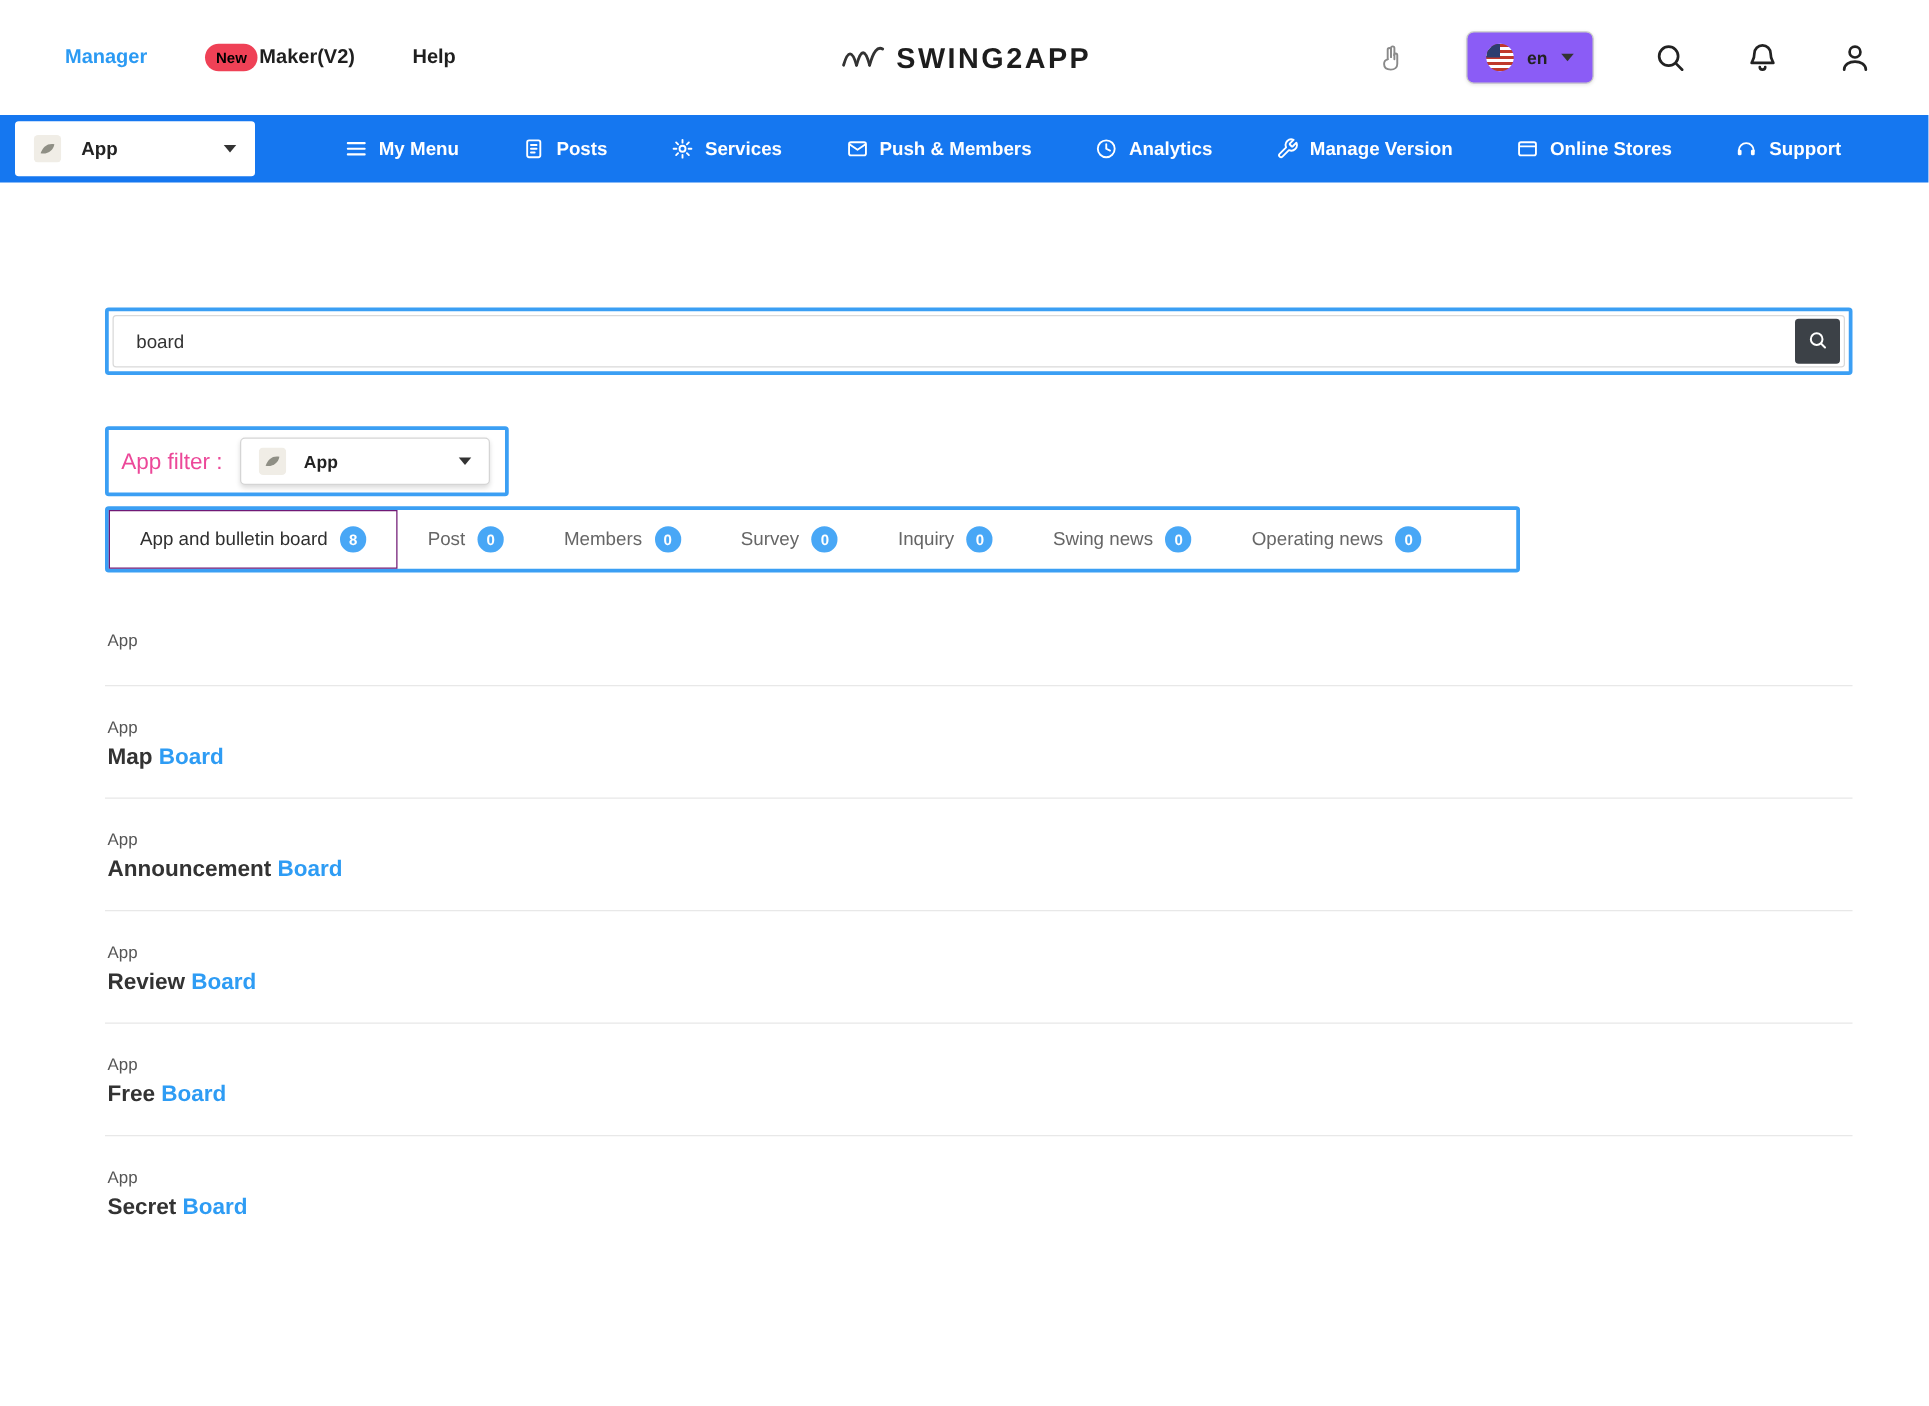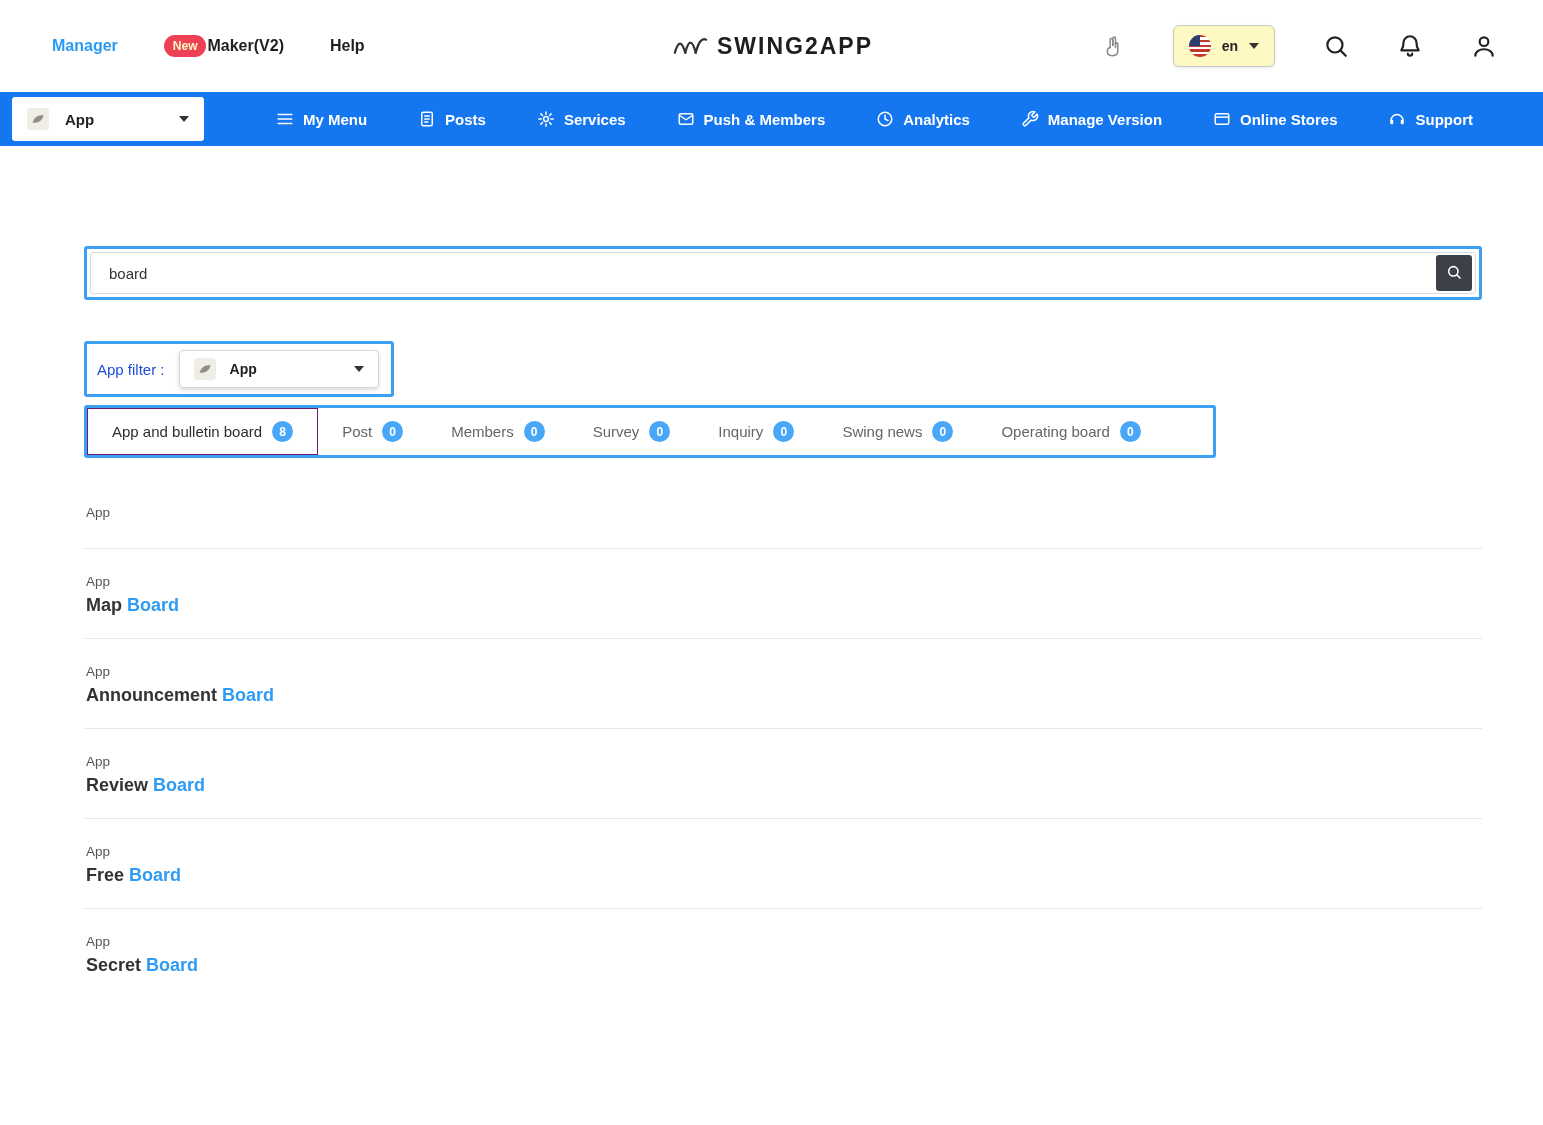--- a/index.html
+++ b/index.html
@@ -4,29 +4,29 @@
 <style>
   * { box-sizing: border-box; }
   body { margin:0; font-family:"Liberation Sans","DejaVu Sans",sans-serif; background:#fff; color:#222; }
   .page { width:1543px; height:997px; position:relative; overflow:hidden; background:#fff; }
 
   
   .top-header { height:92px; display:flex; align-items:center; padding:0 46px 0 52px; position:relative; background:#fff; }
   .hdr-left { display:flex; align-items:center; gap:46px; }
   .manager-link { color:#2b9af3; font-weight:bold; font-size:16px; cursor:pointer; }
   .maker-link { display:flex; align-items:center; font-weight:bold; font-size:16px; color:#1f1f1f; cursor:pointer; }
-  .new-badge { background:#ef4156; color:#fef9c3; font-size:12px; font-weight:bold; padding:4px 9px; border-radius:12px; margin-right:1px; }
+  .new-badge { background:#ef4156; color:#000000; font-size:12px; font-weight:bold; padding:4px 9px; border-radius:12px; margin-right:1px; }
   .help-link { font-weight:bold; font-size:16px; color:#1f1f1f; cursor:pointer; }
   .logo { position:absolute; left:50%; top:50%; transform:translate(-50%,-50%); display:flex; align-items:center; gap:7px; cursor:pointer; }
   .logo-text { font-size:23px; font-weight:bold; letter-spacing:2px; color:#1d1d1d; }
   .hdr-right { margin-left:auto; display:flex; align-items:center; gap:48px; }
   .icon-btn { cursor:pointer; display:flex; align-items:center; }
   .icon-btn svg { width:26px; height:26px; display:block; }
   .hand-btn svg { width:23px; height:23px; }
-  .lang-select { display:flex; align-items:center; gap:11px; border:1px solid #c9c9c9; border-radius:6px; padding:9px 15px; box-shadow:0 1px 3px rgba(0,0,0,.10); cursor:pointer; background:#fef9c3; }
+  .lang-select { display:flex; align-items:center; gap:11px; border:1px solid #c9c9c9; border-radius:6px; padding:9px 15px; box-shadow:0 1px 3px rgba(0,0,0,.10); cursor:pointer; background:#8b5cf6; }
   .flag { width:22px; height:22px; border-radius:50%; position:relative; overflow:hidden; background:repeating-linear-gradient(180deg,#c0392b 0 2.4px,#fff 2.4px 4.8px); flex:0 0 auto; }
   .flag::after { content:""; position:absolute; left:0; top:0; width:11px; height:11px; background:#2c3e70; }
   .lang-label { font-size:14px; font-weight:bold; color:#222; }
   .caret { width:0; height:0; border-left:5px solid transparent; border-right:5px solid transparent; border-top:6px solid #333; }
 
   
   .main-nav { height:54px; background:#1577f0; display:flex; align-items:center; padding:0 12px; }
   .app-select { background:#fff; border-radius:3px; height:44px; width:192px; display:flex; align-items:center; padding:0 15px; gap:8px; cursor:pointer; }
   .app-select-label { font-weight:bold; font-size:15px; color:#222; flex:1; margin-left:8px; }
   .nav-items { flex:1; display:flex; align-items:center; justify-content:space-between; margin:0 58px 0 72px;gap:23px; }
@@ -36,21 +36,21 @@
   
   .main-area { width:1398px; margin-left:84px; }
 
   .search-outline { margin-top:100px; border:3px solid #3b9ff4; border-radius:3px; padding:3px; display:flex; background:#fff; }
   .search-inner { flex:1; display:flex; align-items:center; border:1px solid #d9d9d9; border-radius:3px; height:42px; padding:0 3px 0 0; background:#fff; }
   .search-input { flex:1; border:none; outline:none; font-family:inherit; font-size:15px; color:#333; padding:0 0 0 18px; background:transparent; }
   .search-button { width:36px; height:36px; background:#3c4147; border:none; border-radius:3px; display:flex; align-items:center; justify-content:center; cursor:pointer; flex:0 0 auto; }
   .search-button svg { width:16px; height:16px; }
 
   .filter-outline { margin-top:41px; display:inline-flex; align-items:center; gap:14px; border:3px solid #3b9ff4; border-radius:3px; padding:6px 12px 6px 10px; background:#fff; }
-  .filter-label { font-size:15px; color:#1d4ed8; white-space:nowrap; }
+  .filter-label { font-size:18px; color:#ec4899; white-space:nowrap; }
   .filter-dropdown { width:200px; height:38px; border:1px solid #d5d5d5; border-radius:4px; display:flex; align-items:center; padding:0 14px; gap:8px; box-shadow:0 2px 4px rgba(0,0,0,.14); background:#fff; cursor:pointer; }
   .filter-dropdown-label { flex:1; font-weight:bold; font-size:14px; color:#222; margin-left:6px; }
 
   .app-thumb { width:22px; height:22px; display:block; flex:0 0 auto; }
 
   .tabs-outline { margin-top:8px; border:3px solid #3b9ff4; border-radius:3px; width:1132px; display:flex; align-items:stretch; background:#fff; }
   .tab { display:flex; align-items:center; gap:10px; padding:12px 24px; font-size:15px; color:#666; cursor:pointer; white-space:nowrap; }
   .tab.active { border:1px solid #701a75; color:#2f2f2f; }
   .tab-badge { min-width:21px; height:21px; padding:0 2px; border-radius:11px; background:#48a7f6; color:#fff; font-size:12px; font-weight:bold; display:flex; align-items:center; justify-content:center; }
 
@@ -259,21 +259,21 @@
       </div>
       <div class="tab">
         <span>Inquiry</span>
         <span class="tab-badge">0</span>
       </div>
       <div class="tab">
         <span>Swing news</span>
         <span class="tab-badge">0</span>
       </div>
       <div class="tab">
-        <span>Operating board</span>
+        <span>Operating news</span>
         <span class="tab-badge">0</span>
       </div>
     </div>
 
     
     <div class="results">
 
       <div class="result-item">
         <div class="result-category">App</div>
       </div>

